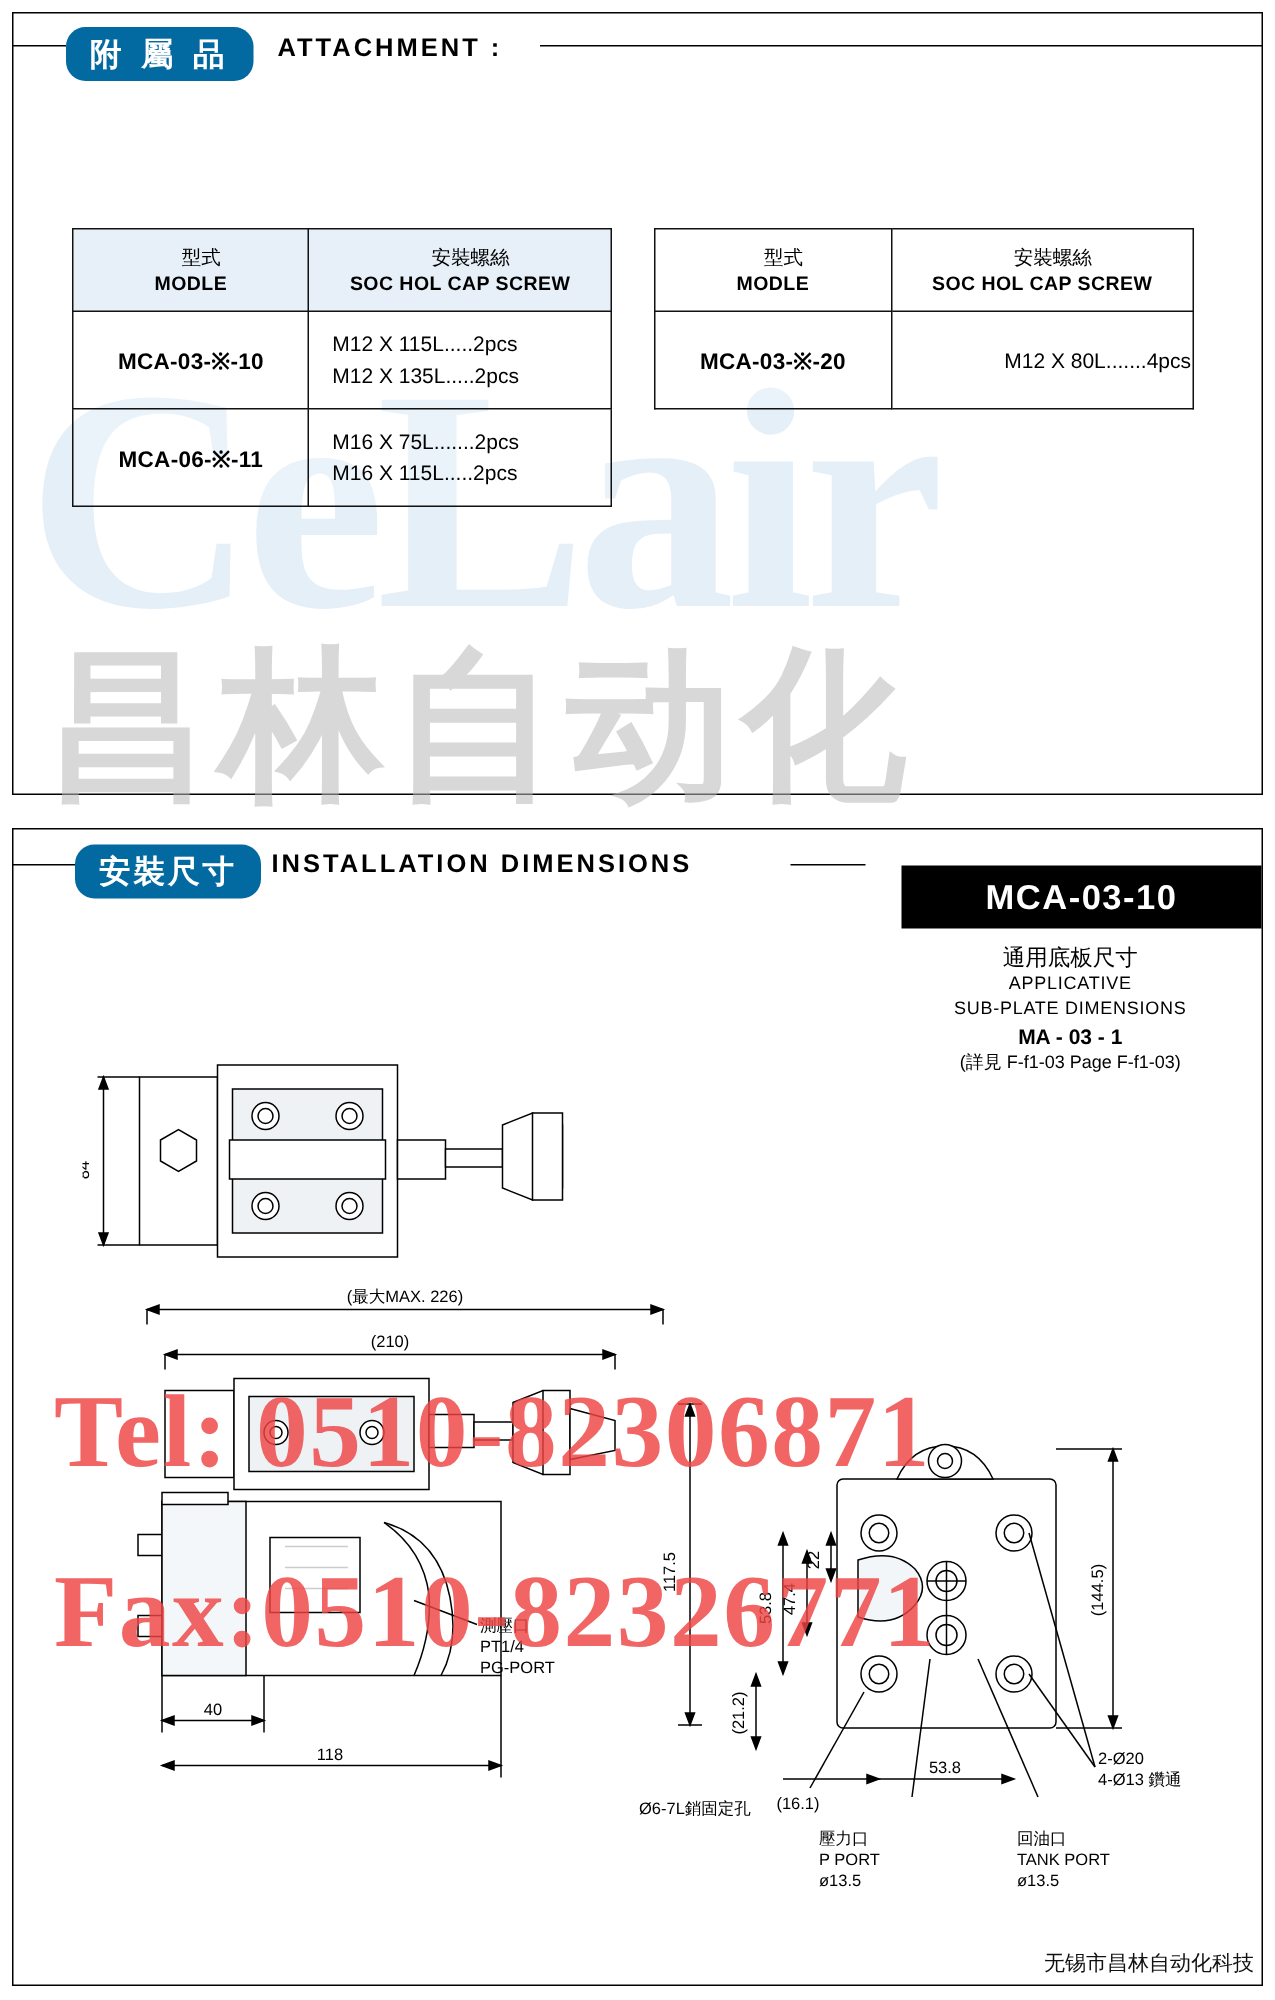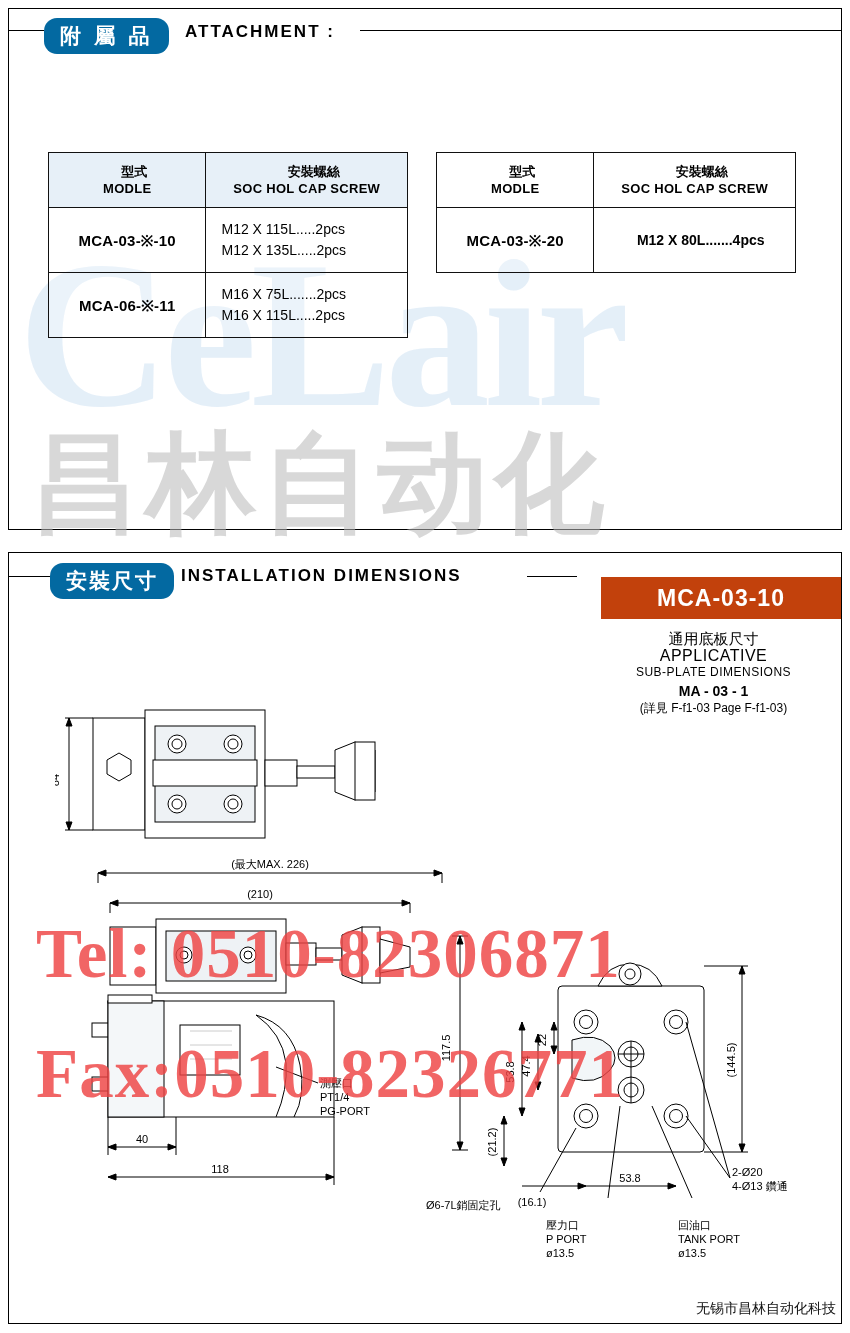--- a/index.html
+++ b/index.html
@@ -48,40 +48,40 @@
   .section-title{
     position:absolute;font-size:17px;font-weight:bold;letter-spacing:2px;z-index:4;
     font-family:"Liberation Sans", sans-serif;
   }
   .hdr-rule{position:absolute;height:1px;background:#000;z-index:3;}
 
   
   .tbl{position:absolute;border-collapse:collapse;z-index:5;background:transparent;}
   .tbl td,.tbl th{border:1px solid #111;text-align:center;vertical-align:middle;}
   .tbl th{background:rgba(223,235,245,.75);}
-  .th-cn{font-size:13px;font-weight:bold;line-height:18px;padding-left:14px;}
+  .th-cn{font-size:13px;font-weight:normal;line-height:18px;padding-left:14px;}
   .th-en{font-size:13px;font-weight:bold;letter-spacing:.3px;line-height:16px;}
   .model-cell{font-size:15px;font-weight:bold;letter-spacing:.2px;}
   .screw-line{font-size:14px;line-height:21px;text-align:left;padding-left:14px;}
   #tbl-left{left:48px;top:152px;width:360px;background:rgba(255,255,255,.25);}
   #tbl-right{left:436px;top:152px;width:360px;background:rgba(255,255,255,.25);}
 
   
   .model-tag{
     position:absolute;right:9px;top:577px;width:240px;height:42px;
-    background:#c2410c;color:#fff;font-size:23px;font-weight:bold;
+    background:#000000;color:#fff;font-size:23px;font-weight:bold;
     letter-spacing:1px;display:flex;align-items:center;justify-content:center;z-index:5;
     font-family:"Liberation Sans", sans-serif;
   }
   .subplate{
     position:absolute;right:9px;top:630px;width:255px;text-align:center;z-index:5;
     line-height:17px;
   }
   .subplate .l1{font-size:15px;}
-  .subplate .l2{font-size:16px;letter-spacing:.5px;}
+  .subplate .l2{font-size:12px;letter-spacing:.5px;}
   .subplate .l3{font-size:12px;letter-spacing:.5px;}
   .subplate .l4{font-size:14px;font-weight:bold;margin-top:2px;}
   .subplate .l5{font-size:12px;}
 
   .footer{
     position:absolute;right:14px;top:1300px;font-size:14px;color:#111;z-index:7;
     font-family:"DejaVu Sans", sans-serif;
   }
 
   
@@ -139,21 +139,21 @@
       <div class="th-en">MODLE</div>
     </th>
     <th style="width:202px;background:transparent;">
       <div class="th-cn">安裝螺絲</div>
       <div class="th-en">SOC HOL CAP SCREW</div>
     </th>
   </tr>
   <tr>
     <td class="model-cell" style="height:62px;">MCA-03-※-20</td>
     <td>
-      <div class="screw-line" style="text-align:center;padding-left:12px;font-weight:bold;">M12 X 80L.......4pcs</div>
+      <div class="screw-line" style="text-align:right;padding-left:12px;">M12 X 80L.......4pcs</div>
     </td>
   </tr>
 </tbody>
   </table>
 
 <div class="panel" id="panel-install"></div>
 
 <div class="pill" style="left:50px;top:563px;letter-spacing:2px;">安裝尺寸</div>
 <div class="section-title" style="left:181px;top:566px;">INSTALLATION DIMENSIONS</div>
 <div class="hdr-rule" style="left:8px;top:576px;width:42px;"></div>

